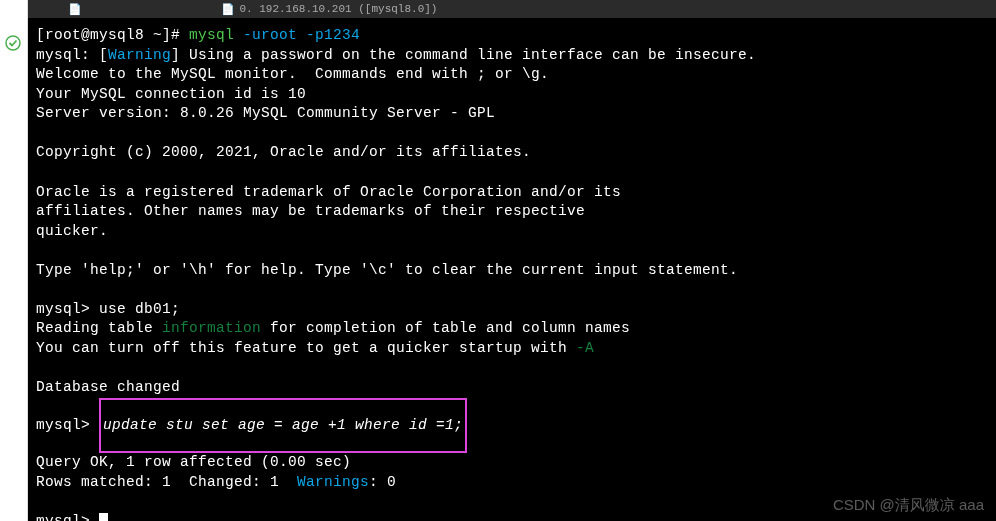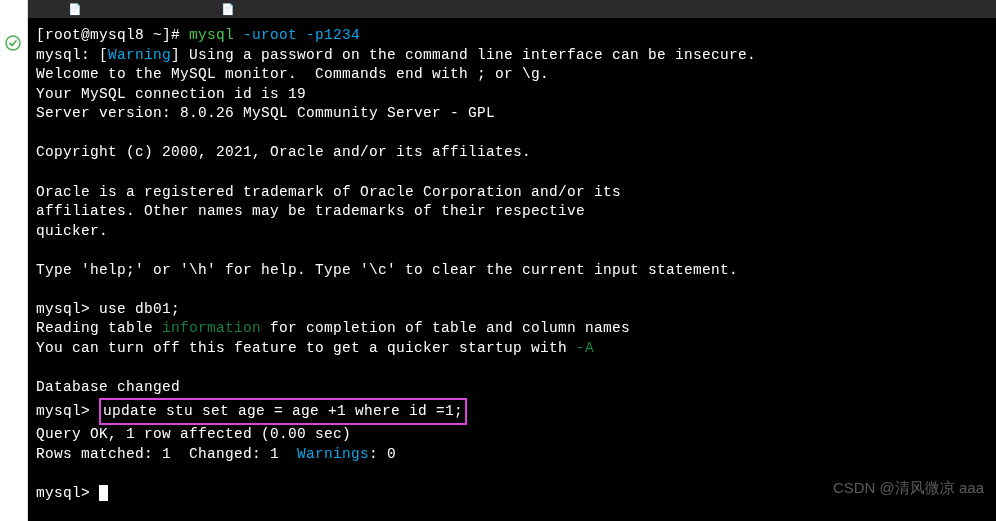--- a/index.html
+++ b/index.html
@@ -63,34 +63,35 @@
       line-height: 1.35;
       white-space: pre;
       font-size: 14.5px;
       letter-spacing: 0.3px;
     }
     .green { color: #4ec94e; margin-top: 16px; }
     .yellow { color: #0ea5e9; }
     .cyan { color: #15803d; }
     .highlight-box {
       border: 2px solid #d946d9;
-      padding: 2px 2px;
+      padding: 16px 2px;
       display: inline-block;
+      font-style: italic;
     }
     .cursor {
       display: inline-block;
       width: 9px;
       height: 16px;
       background: #ffffff;
       vertical-align: text-bottom;
     }
     .watermark {
       position: absolute;
       right: 12px;
-      bottom: 23px;
+      bottom: 6px;
       color: rgba(200,200,200,0.45);
       font-family: sans-serif;
       font-size: 15px;
       z-index: 10;
     }
   </style>
 </head>
 <body>
 
 <div class="left-margin">
@@ -101,27 +102,28 @@
     </svg>
   </div>
 </div>
 
 <div class="tab-bar">
   <span class="tab-item">
     <span>📄</span>
   </span>
   <span class="tab-item">
     <span>📄</span>
+    <span>0. 192.168.10.201 ([mysql8.0])</span>
   </span>
 </div>
 
 <div class="terminal"><span>[root@mysql8 ~]# </span><span class="green">mysql </span><span class="yellow">-uroot -p1234</span>
 <span>mysql: [</span><span class="yellow">Warning</span><span>] Using a password on the command line interface can be insecure.</span>
 <span>Welcome to the MySQL monitor.  Commands end with ; or \g.</span>
-<span>Your MySQL connection id is 19</span>
+<span>Your MySQL connection id is 10</span>
 <span>Server version: 8.0.26 MySQL Community Server - GPL</span>
 
 <span>Copyright (c) 2000, 2021, Oracle and/or its affiliates.</span>
 
 <span>Oracle is a registered trademark of Oracle Corporation and/or its</span>
 <span>affiliates. Other names may be trademarks of their respective</span>
 <span>quicker.</span>
 
 <span>Type 'help;' or '\h' for help. Type '\c' to clear the current input statement.</span>
 

